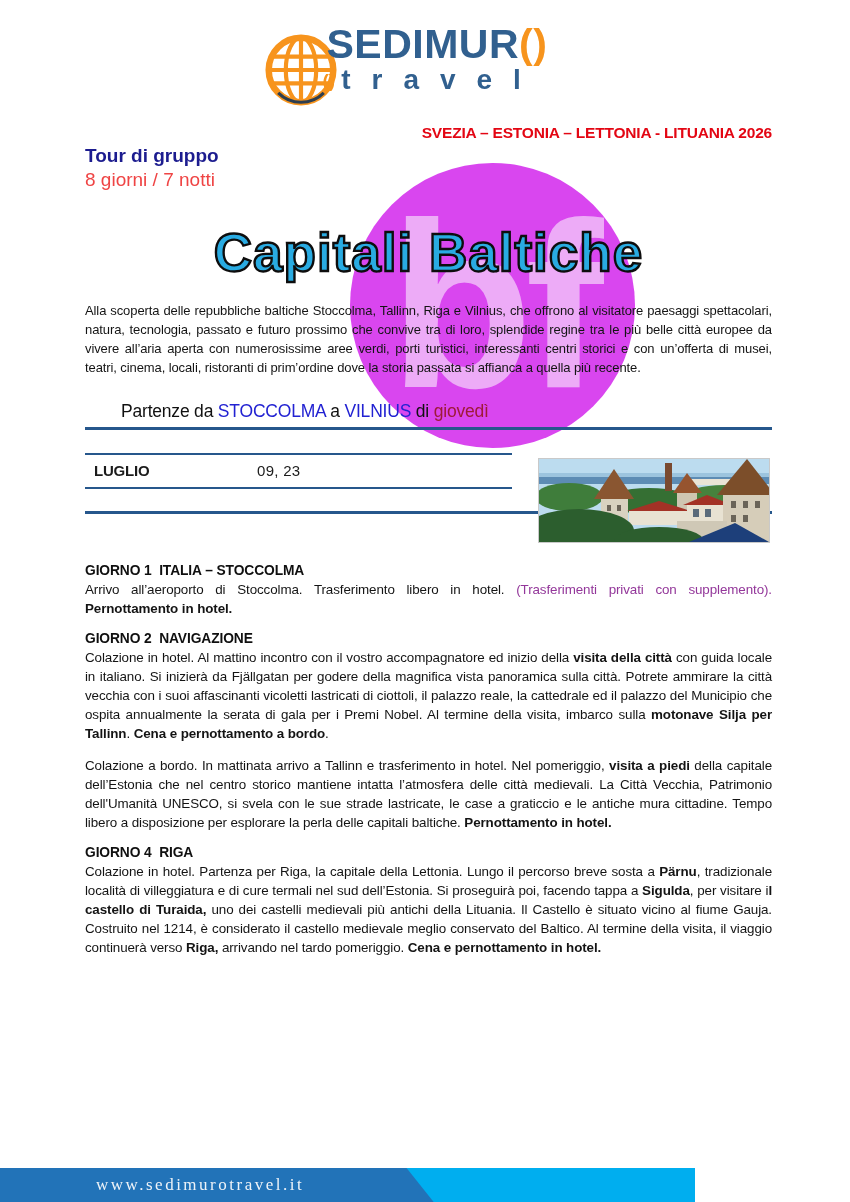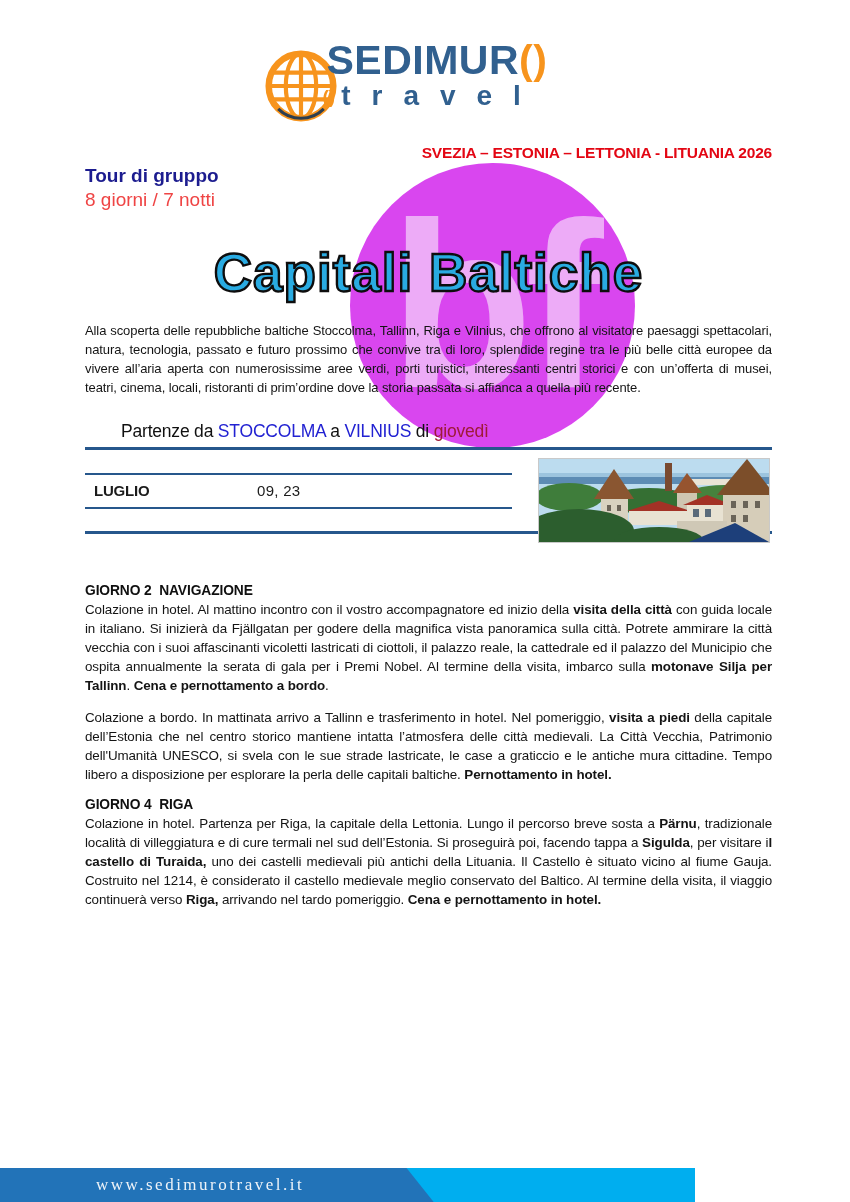--- a/index.html
+++ b/index.html
@@ -26,21 +26,21 @@
     position:absolute;left:350px;top:163px;width:285px;height:285px;border-radius:50%;
     background:#d946ef;display:flex;align-items:center;justify-content:center;z-index:0;
   }
   .watermark-text{
     font-size:235px;font-weight:700;color:#ffffff;opacity:.55;letter-spacing:-8px;line-height:1;
     font-family:"Liberation Sans", sans-serif;
   }
   .content{position:relative;z-index:1;padding:22px 78px 0 85px;}
 
   
-  .logo{position:relative;width:332px;height:90px;margin:16px auto;}
+  .logo{position:relative;width:332px;height:90px;margin:0 auto;}
   .logo .globe{position:absolute;left:0;top:10px;width:76px;height:76px;}
   .brand-line{position:absolute;left:64px;top:2px;font-size:41px;font-weight:700;
     color:var(--brand-blue);letter-spacing:0.5px;line-height:1;}
   .brand-line .parens{color:var(--brand-orange);font-weight:700;}
   .travel-line{position:absolute;left:60px;top:44px;font-size:28px;font-weight:700;
     color:var(--brand-blue);letter-spacing:21px;line-height:1;}
   .travel-line .tparens{color:var(--brand-orange);font-size:19px;letter-spacing:0px;margin-right:6px;vertical-align:2px;}
 
   .country-line{margin-top:12px;text-align:right;color:var(--red);font-weight:700;font-size:15.5px;letter-spacing:-0.2px;}
   .tour-type{margin-top:3px;color:var(--navy);font-weight:700;font-size:19px;}
@@ -129,20 +129,24 @@
     <div class="dep-table">
       <div class="trow">
         <div class="tmonth">LUGLIO</div>
         <div class="tdates">09, 23</div>
       </div>
     </div>
 
     <div class="section-divider"></div>
 
     <div class="itinerary">
+      <div class="day">
+        <div class="day-title">GIORNO 1&nbsp; ITALIA – STOCCOLMA</div>
+        <p class="day-para"><span>Arrivo all’aeroporto di Stoccolma. Trasferimento libero in hotel. </span><span class="run-p">(Trasferimenti privati con supplemento). </span><span class="run-b">Pernottamento in hotel.</span></p>
+      </div>
       <div class="day">
         <div class="day-title">GIORNO 2&nbsp; NAVIGAZIONE</div>
         <p class="day-para"><span>Colazione in hotel. Al mattino incontro con il vostro accompagnatore ed inizio della </span><span class="run-b">visita della città</span><span> con guida locale in italiano. Si inizierà da Fjällgatan per godere della magnifica vista panoramica sulla città. Potrete ammirare la città vecchia con i suoi affascinanti vicoletti lastricati di ciottoli, il palazzo reale, la cattedrale ed il palazzo del Municipio che ospita annualmente la serata di gala per i Premi Nobel. Al termine della visita, imbarco sulla </span><span class="run-b">motonave Silja per Tallinn</span><span>. </span><span class="run-b">Cena e pernottamento a bordo</span><span>.</span></p>
       </div>
       <div class="day">
         <p class="day-para"><span>Colazione a bordo. In mattinata arrivo a Tallinn e trasferimento in hotel. Nel pomeriggio, </span><span class="run-b">visita a piedi</span><span> della capitale dell’Estonia che nel centro storico mantiene intatta l’atmosfera delle città medievali. La Città Vecchia, Patrimonio dell'Umanità UNESCO, si svela con le sue strade lastricate, le case a graticcio e le antiche mura cittadine. Tempo libero a disposizione per esplorare la perla delle capitali baltiche. </span><span class="run-b">Pernottamento in hotel.</span></p>
       </div>
       <div class="day">
         <div class="day-title">GIORNO 4&nbsp; RIGA</div>
         <p class="day-para"><span>Colazione in hotel. Partenza per Riga, la capitale della Lettonia. Lungo il percorso breve sosta a </span><span class="run-b">Pärnu</span><span>, tradizionale località di villeggiatura e di cure termali nel sud dell’Estonia. Si proseguirà poi, facendo tappa a </span><span class="run-b">Sigulda</span><span>, per visitare i</span><span class="run-b">l castello di Turaida,</span><span> uno dei castelli medievali più antichi della Lituania. Il Castello è situato vicino al fiume Gauja. Costruito nel 1214, è considerato il castello medievale meglio conservato del Baltico. Al termine della visita, il viaggio continuerà verso </span><span class="run-b">Riga,</span><span> arrivando nel tardo pomeriggio. </span><span class="run-b">Cena e pernottamento in hotel.</span></p>

